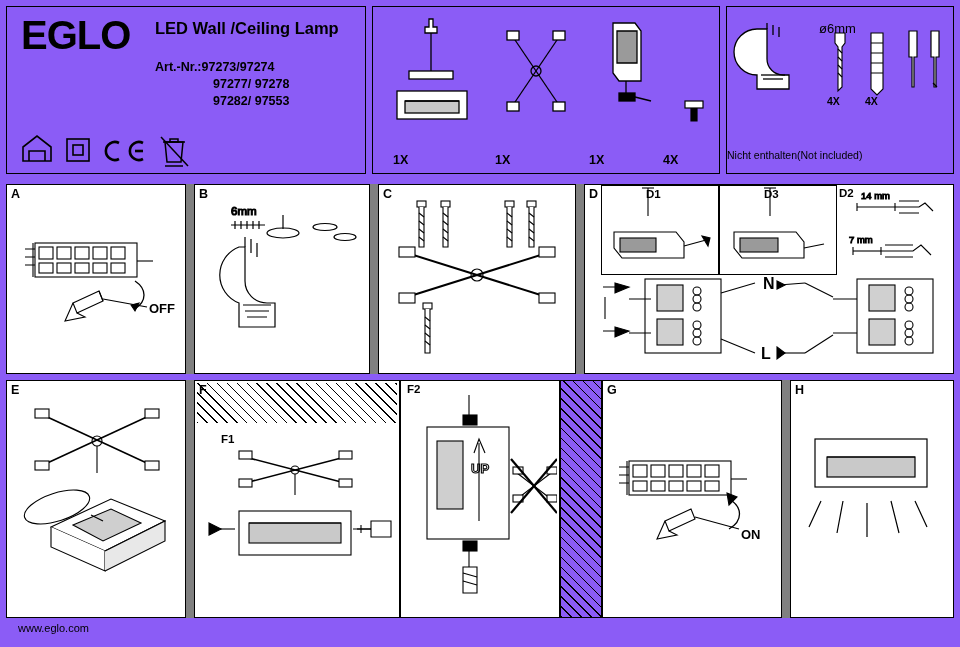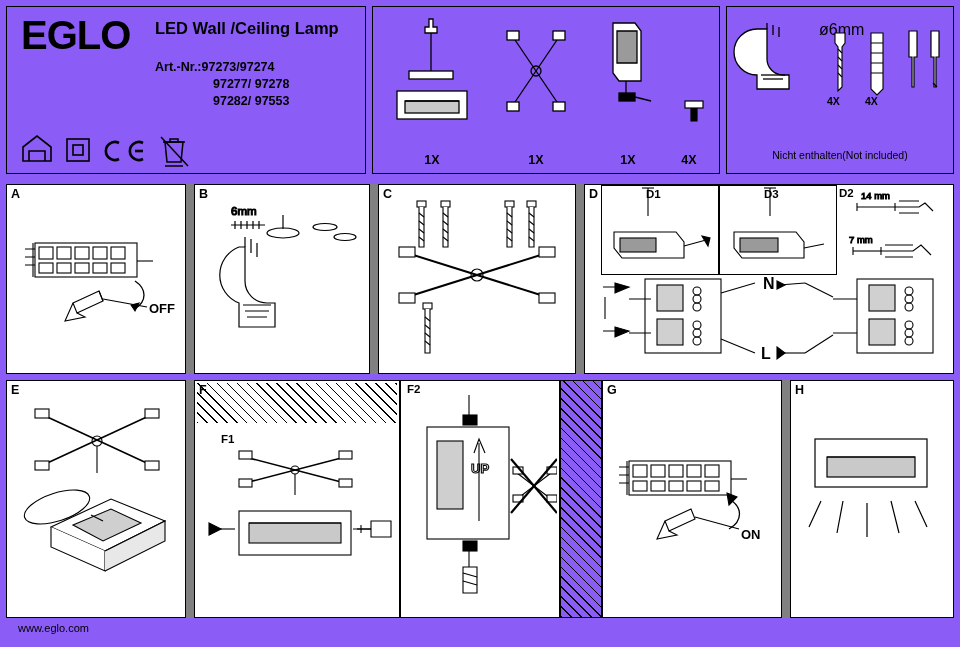--- a/index.html
+++ b/index.html
@@ -35,31 +35,31 @@
   #artnr {
     position: absolute; left: 148px; top: 52px;
     font-size: 12.5px; font-weight: bold; line-height: 17px;
     white-space: pre;
   }
   #icon-row { position: absolute; left: 12px; top: 126px; width: 180px; height: 40px; }
 
   
   #parts-box { left: 372px; top: 6px; width: 348px; height: 168px; }
   .part-qty {
-    position: absolute; bottom: 6px; font-size: 12.5px; font-weight: bold; text-align: center; margin-top: 28px;
+    position: absolute; bottom: 6px; font-size: 12.5px; font-weight: bold; text-align: left; margin-top: 28px;
   }
 
   
   #ni-box { left: 726px; top: 6px; width: 228px; height: 168px; }
   #ni-text {
-    position: absolute; left: 0; right: 0; bottom: 12px; text-align: center;
+    position: absolute; left: 0; right: 0; bottom: 12px; 
     font-size: 10.5px;
   }
   #ni-dia {
-    position: absolute; left: 92px; top: 14px; font-size: 16px;
+    position: absolute; left: 92px; top: 14px; font-size: 13px;
   }
   .screw-qty { position: absolute; font-size: 10.5px; font-weight: bold; }
 
   
   .step { position: absolute; box-sizing: border-box; border: 1.5px solid #000; background: #fff; }
   .step-letter {
     position: absolute; left: 4px; top: 2px; font-size: 12.5px; font-weight: bold;
   }
   .sub-letter { position: absolute; font-size: 11.5px; font-weight: bold; }
   .grey-bar { position: absolute; background: #808080; }

